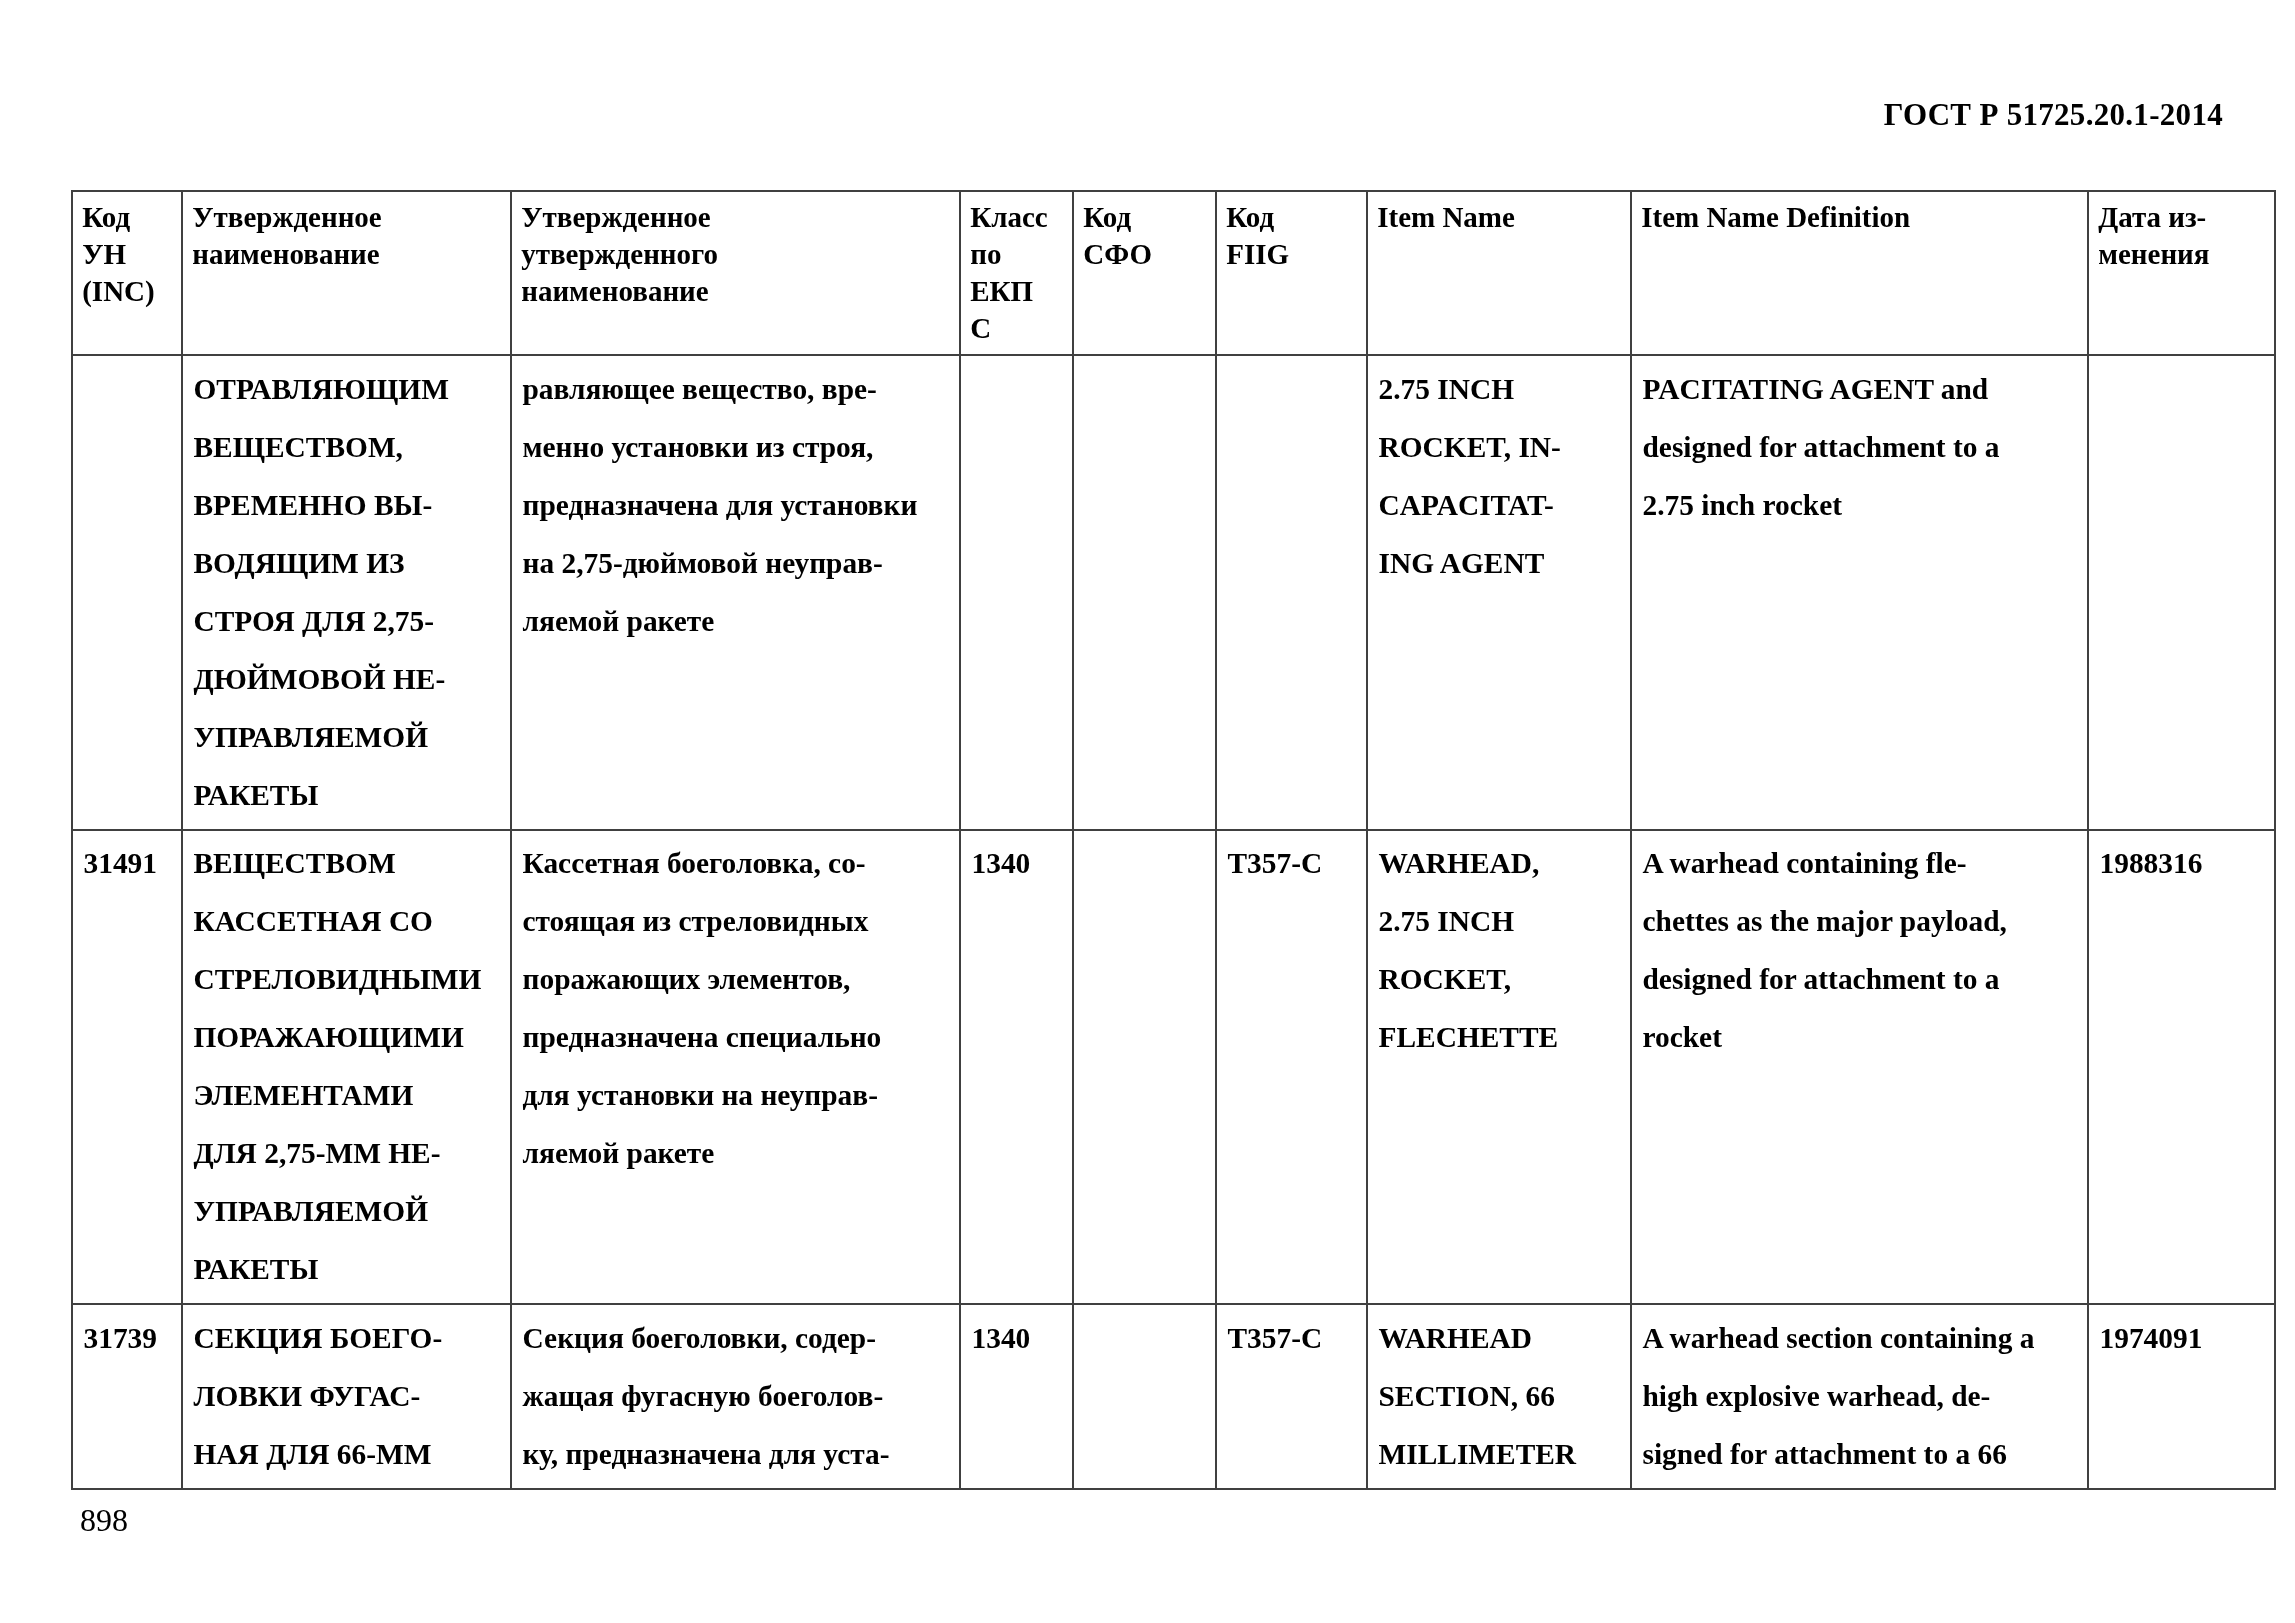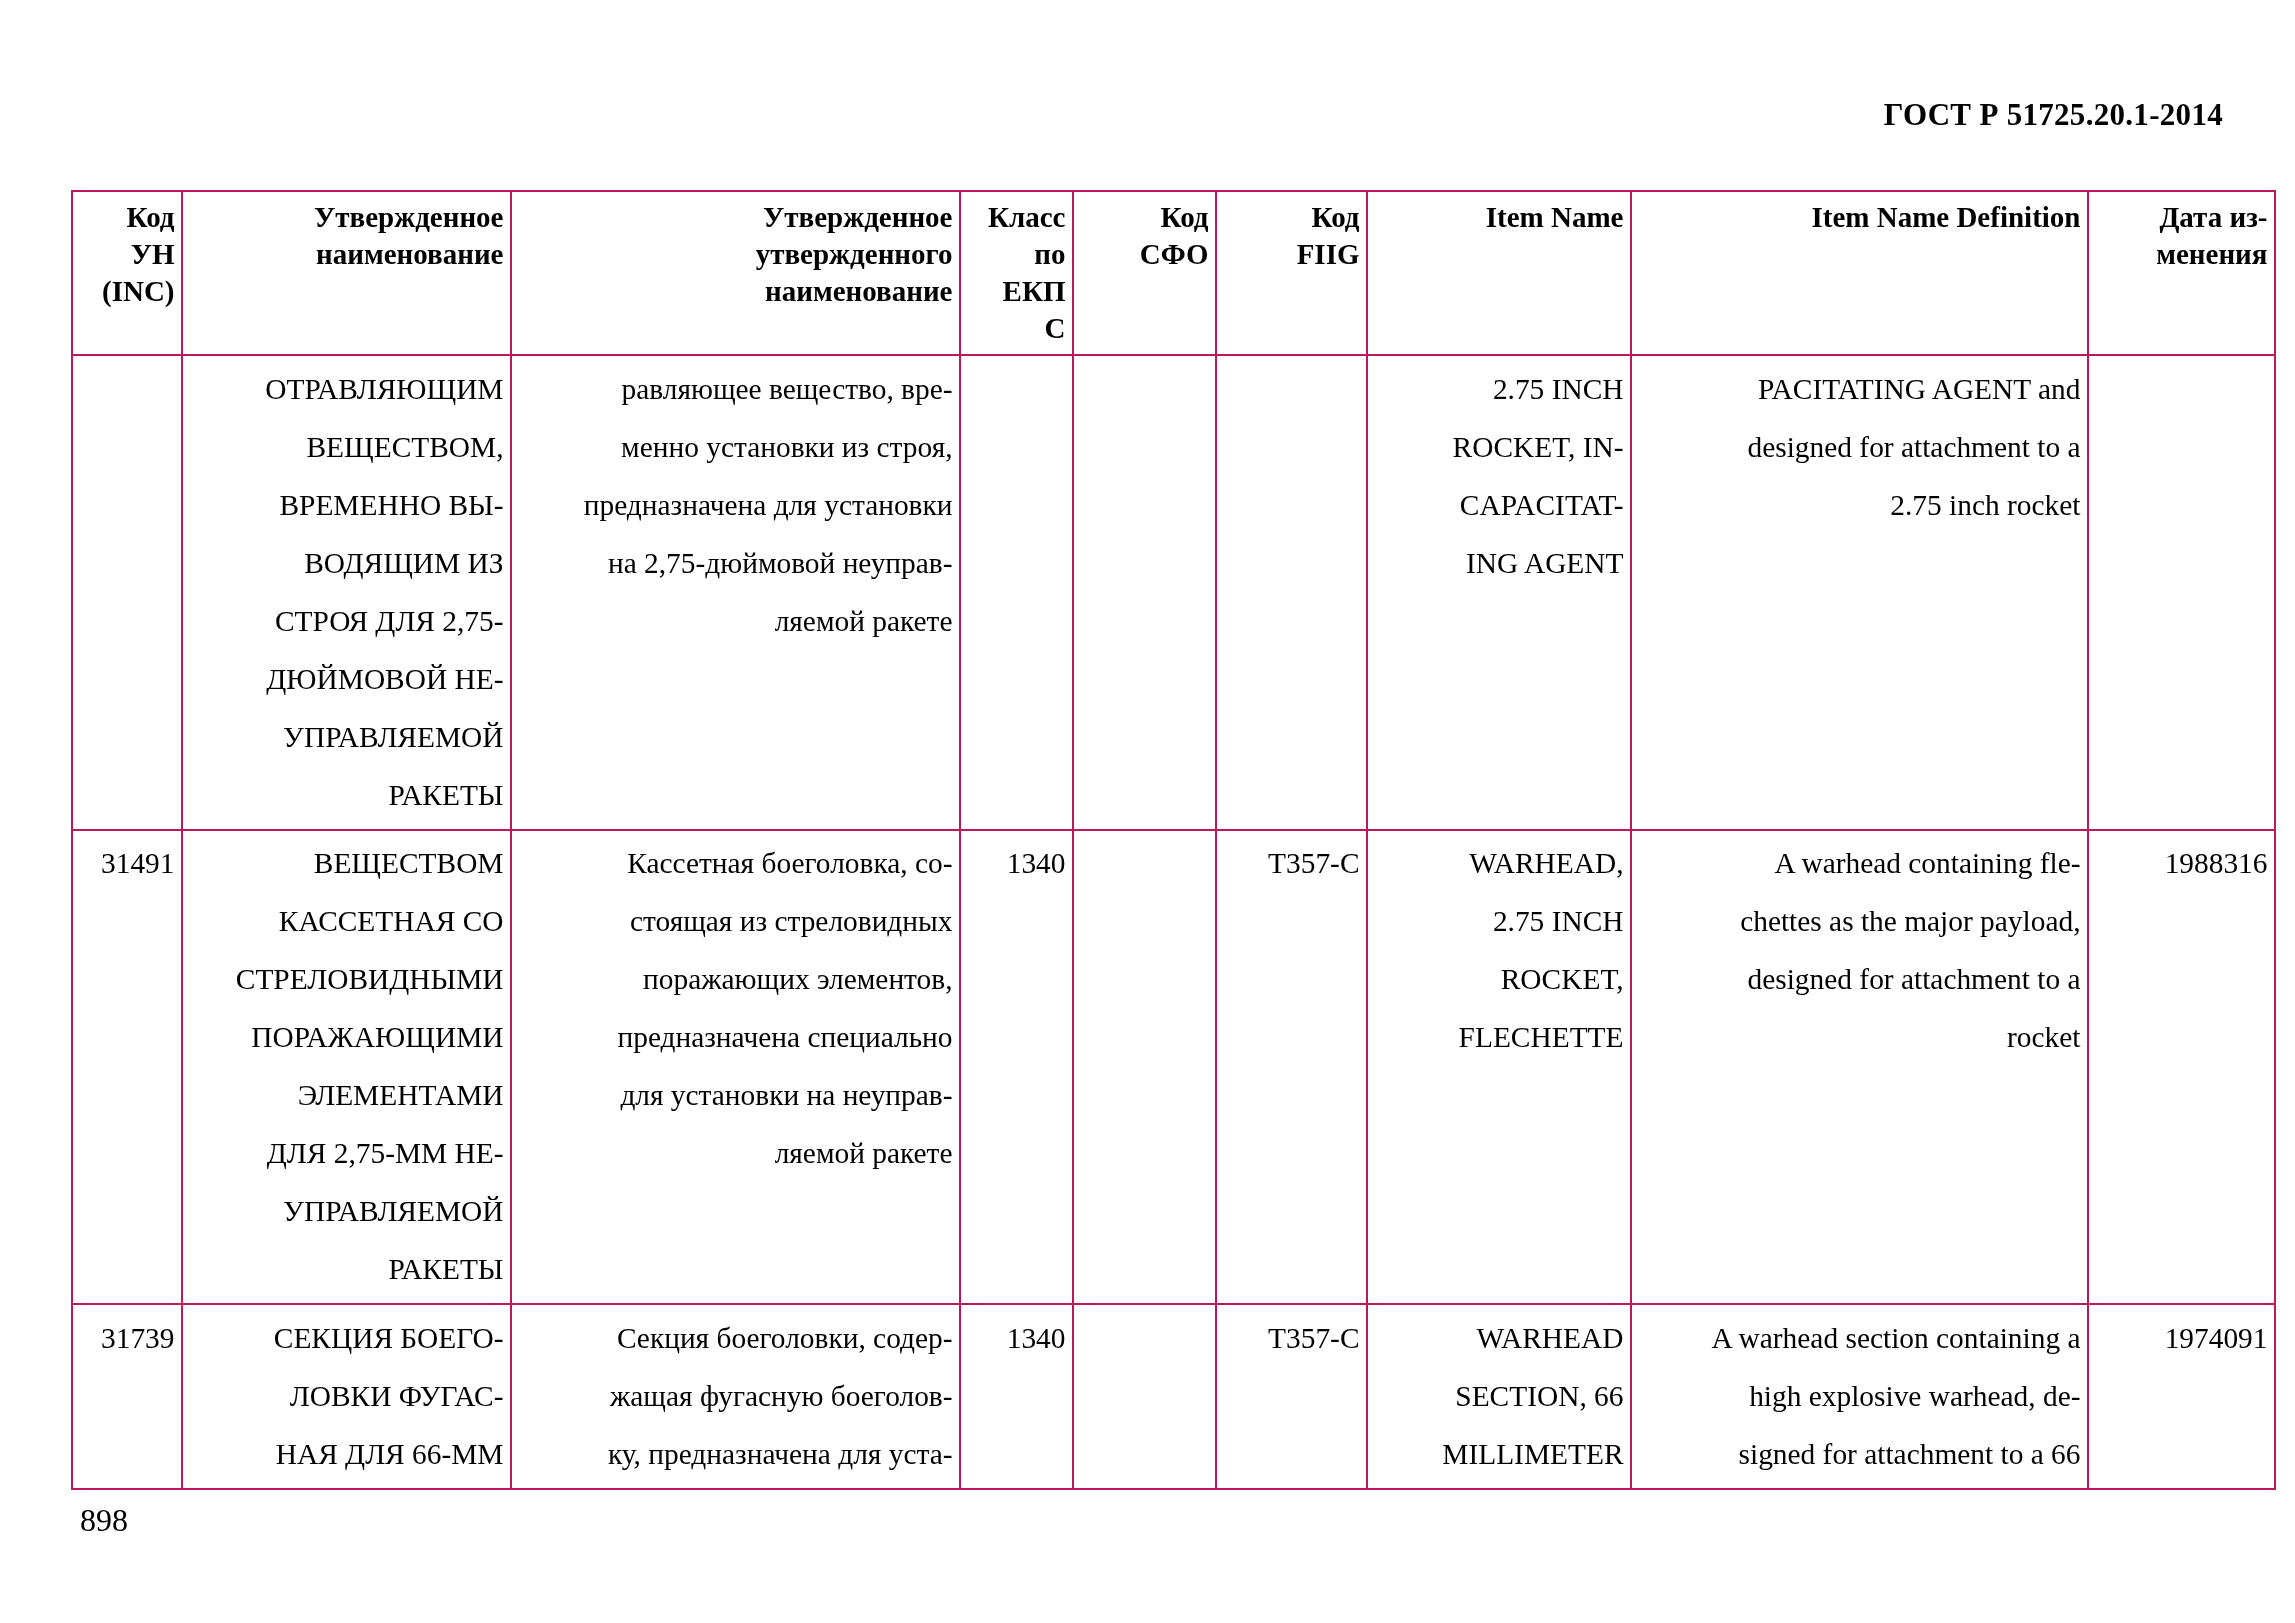--- a/index.html
+++ b/index.html
@@ -10,24 +10,24 @@
   }
   .doc-header {
     position:absolute; top:97px; right:72px;
     font-size:31px; font-weight:bold; letter-spacing:0.3px;
   }
   table.catalog {
     position:absolute; left:71px; top:190px;
     width:2203px; border-collapse:collapse; table-layout:fixed;
   }
   th, td {
-    border:2px solid #be185d; vertical-align:top; text-align:right; overflow:hidden;
+    border:2px solid #404040; vertical-align:top; text-align:left; overflow:hidden;
   }
   th { font-size:29px; line-height:37px; font-weight:bold; padding:6.5px 6.5px 7.9px 9.2px; }
-  td { font-size:29.4px; line-height:58px; font-weight:normal; padding:3.3px 6.5px 5.2px 10.5px; }
+  td { font-size:29.4px; line-height:58px; font-weight:bold; padding:3.3px 6.5px 5.2px 10.5px; }
   .line { white-space:nowrap; }
   col.c0{width:110px} col.c1{width:329px} col.c2{width:449px}
   col.c3{width:113px} col.c4{width:143px} col.c5{width:151px}
   col.c6{width:264px} col.c7{width:457px} col.c8{width:187px}
   .page-number { position:absolute; left:80px; top:1502px; font-size:32px; }
 </style>
 </head>
 <body>
 
 <div class="doc-header">ГОСТ Р 51725.20.1-2014</div>

